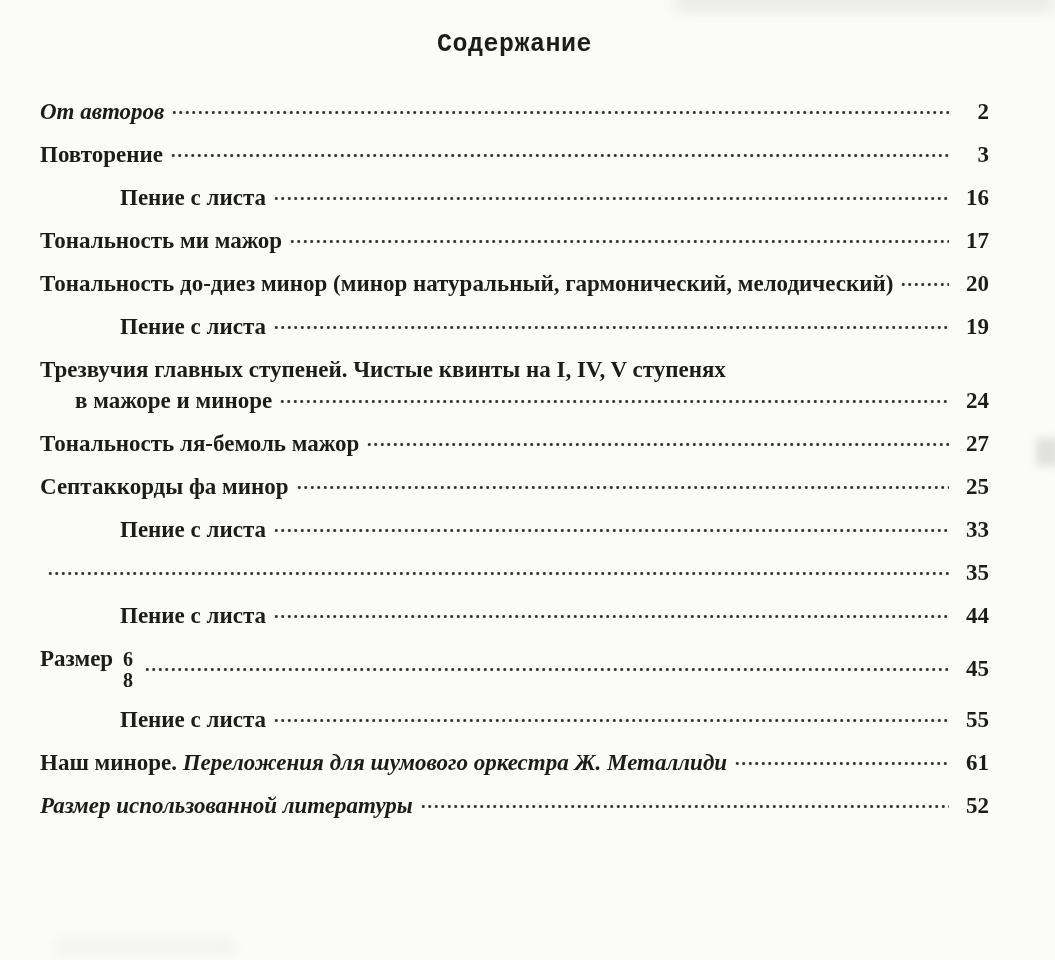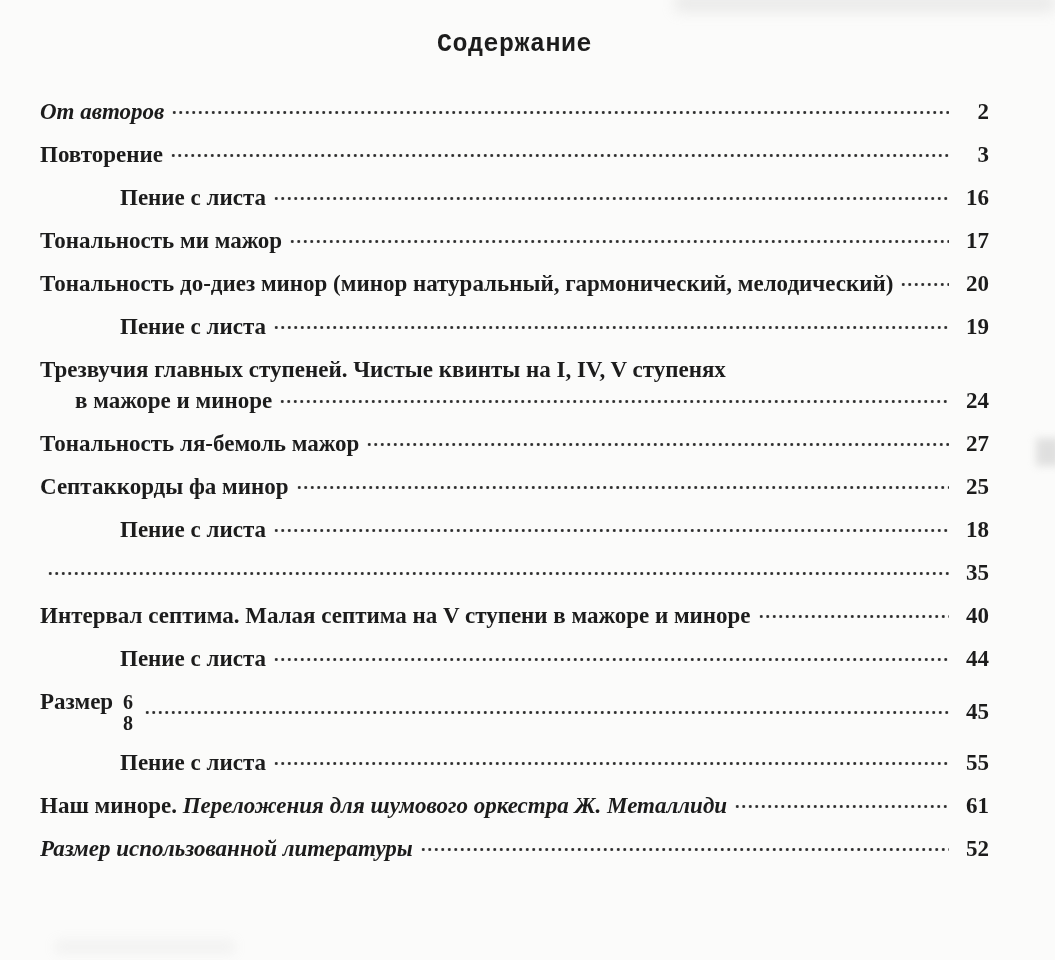--- a/index.html
+++ b/index.html
@@ -109,30 +109,25 @@
         <span class="page-num">27</span>
       </div>
       <div class="toc-row">
         <span class="label"><span>Септаккорды фа минор </span></span>
         <span class="dots"></span>
         <span class="page-num">25</span>
       </div>
       <div class="toc-row indent-sub">
         <span class="label"><span>Пение с листа </span></span>
         <span class="dots"></span>
-        <span class="page-num">18</span>
+        <span class="page-num">33</span>
       </div>
       <div class="toc-row">
         <span class="dots"></span>
         <span class="page-num">35</span>
-      </div>
-      <div class="toc-row">
-        <span class="label"><span>Интервал септима. Малая септима на V ступени в мажоре и миноре </span></span>
-        <span class="dots"></span>
-        <span class="page-num">40</span>
       </div>
       <div class="toc-row indent-sub">
         <span class="label"><span>Пение с листа </span></span>
         <span class="dots"></span>
         <span class="page-num">44</span>
       </div>
       <div class="toc-row timesig-row">
         <span class="label"><span>Размер </span><span class="timesig">
             <span>6</span>
             <span>8</span>

